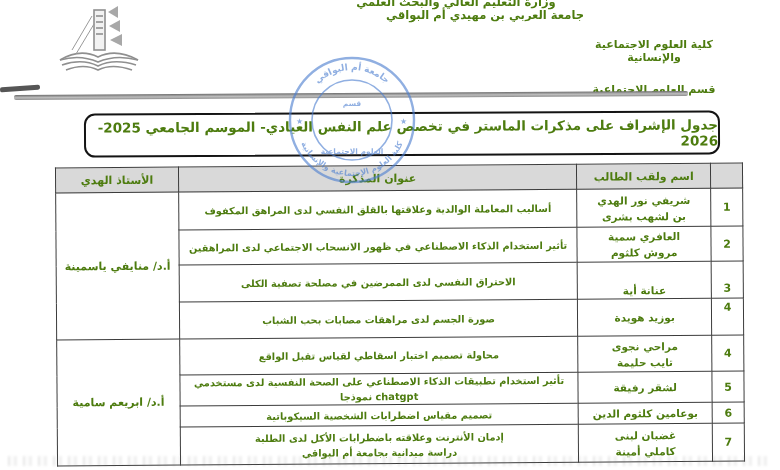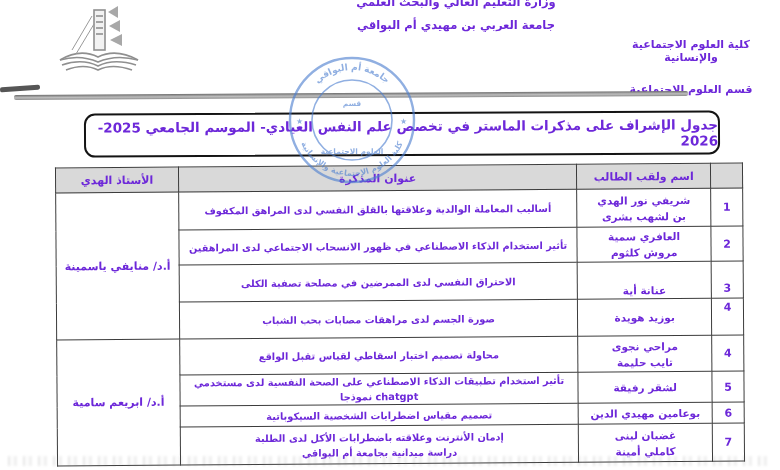--- a/index.html
+++ b/index.html
@@ -1,23 +1,23 @@
 <!DOCTYPE html>
 <html lang="ar"><head>
 <meta charset="utf-8">
 <style>
   html,body{margin:0;padding:0;background:#ffffff;}
   .page{position:relative;width:780px;height:470px;background:#fff;overflow:hidden;
-        font-family:"DejaVu Sans",sans-serif;color:#6d28d9;}
+        font-family:"DejaVu Sans",sans-serif;color:#4d7c0f;}
 
   
   .ministry{position:absolute;top:-4px;left:328px;width:256px;text-align:center;
             direction:rtl;font-weight:bold;font-size:11.5px;line-height:13px;}
-  .ministry .l2{margin-top:10px;}
-  .faculty{position:absolute;top:38px;left:605px;width:172px;text-align:center;
+  .ministry .l2{text-align:right;}
+  .faculty{position:absolute;top:38px;left:568px;width:172px;text-align:center;
            direction:rtl;font-weight:bold;font-size:11px;line-height:13px;}
   .faculty .l2{margin-top:19px;}
 
   .logo{position:absolute;top:2px;left:52px;width:92px;height:84px;}
 
   
   .bar{position:absolute;left:14px;top:93px;width:674px;height:5px;border-radius:2px;
        background:linear-gradient(180deg,#6f6f6f,#bdbdbd 55%,#8d8d8d);transform:rotate(-0.35deg);}
   .bar-dark{position:absolute;left:0px;top:86px;width:40px;height:5px;background:#565656;
             transform:rotate(-4deg);border-radius:2px;}
@@ -184,21 +184,21 @@
           <td class="stu">
             <div>لشقر رفيقة</div>
           </td>
           <td class="the">
             <div>تأثير استخدام تطبيقات الذكاء الاصطناعي على الصحة النفسية لدى مستخدمي chatgpt نموذجا</div>
           </td>
         </tr>
         <tr style="height: 21px;">
           <td class="num">6</td>
           <td class="stu">
-            <div>بوعامين مهيدي الدين</div>
+            <div>بوعامين كلثوم الدين</div>
           </td>
           <td class="the">
             <div>تصميم مقياس اضطرابات الشخصية السيكوباتية</div>
           </td>
         </tr>
         <tr style="height: 38px;">
           <td class="num">7</td>
           <td class="stu">
             <div>غضبان لبنى</div>
             <div>كاملي أمينة</div>

